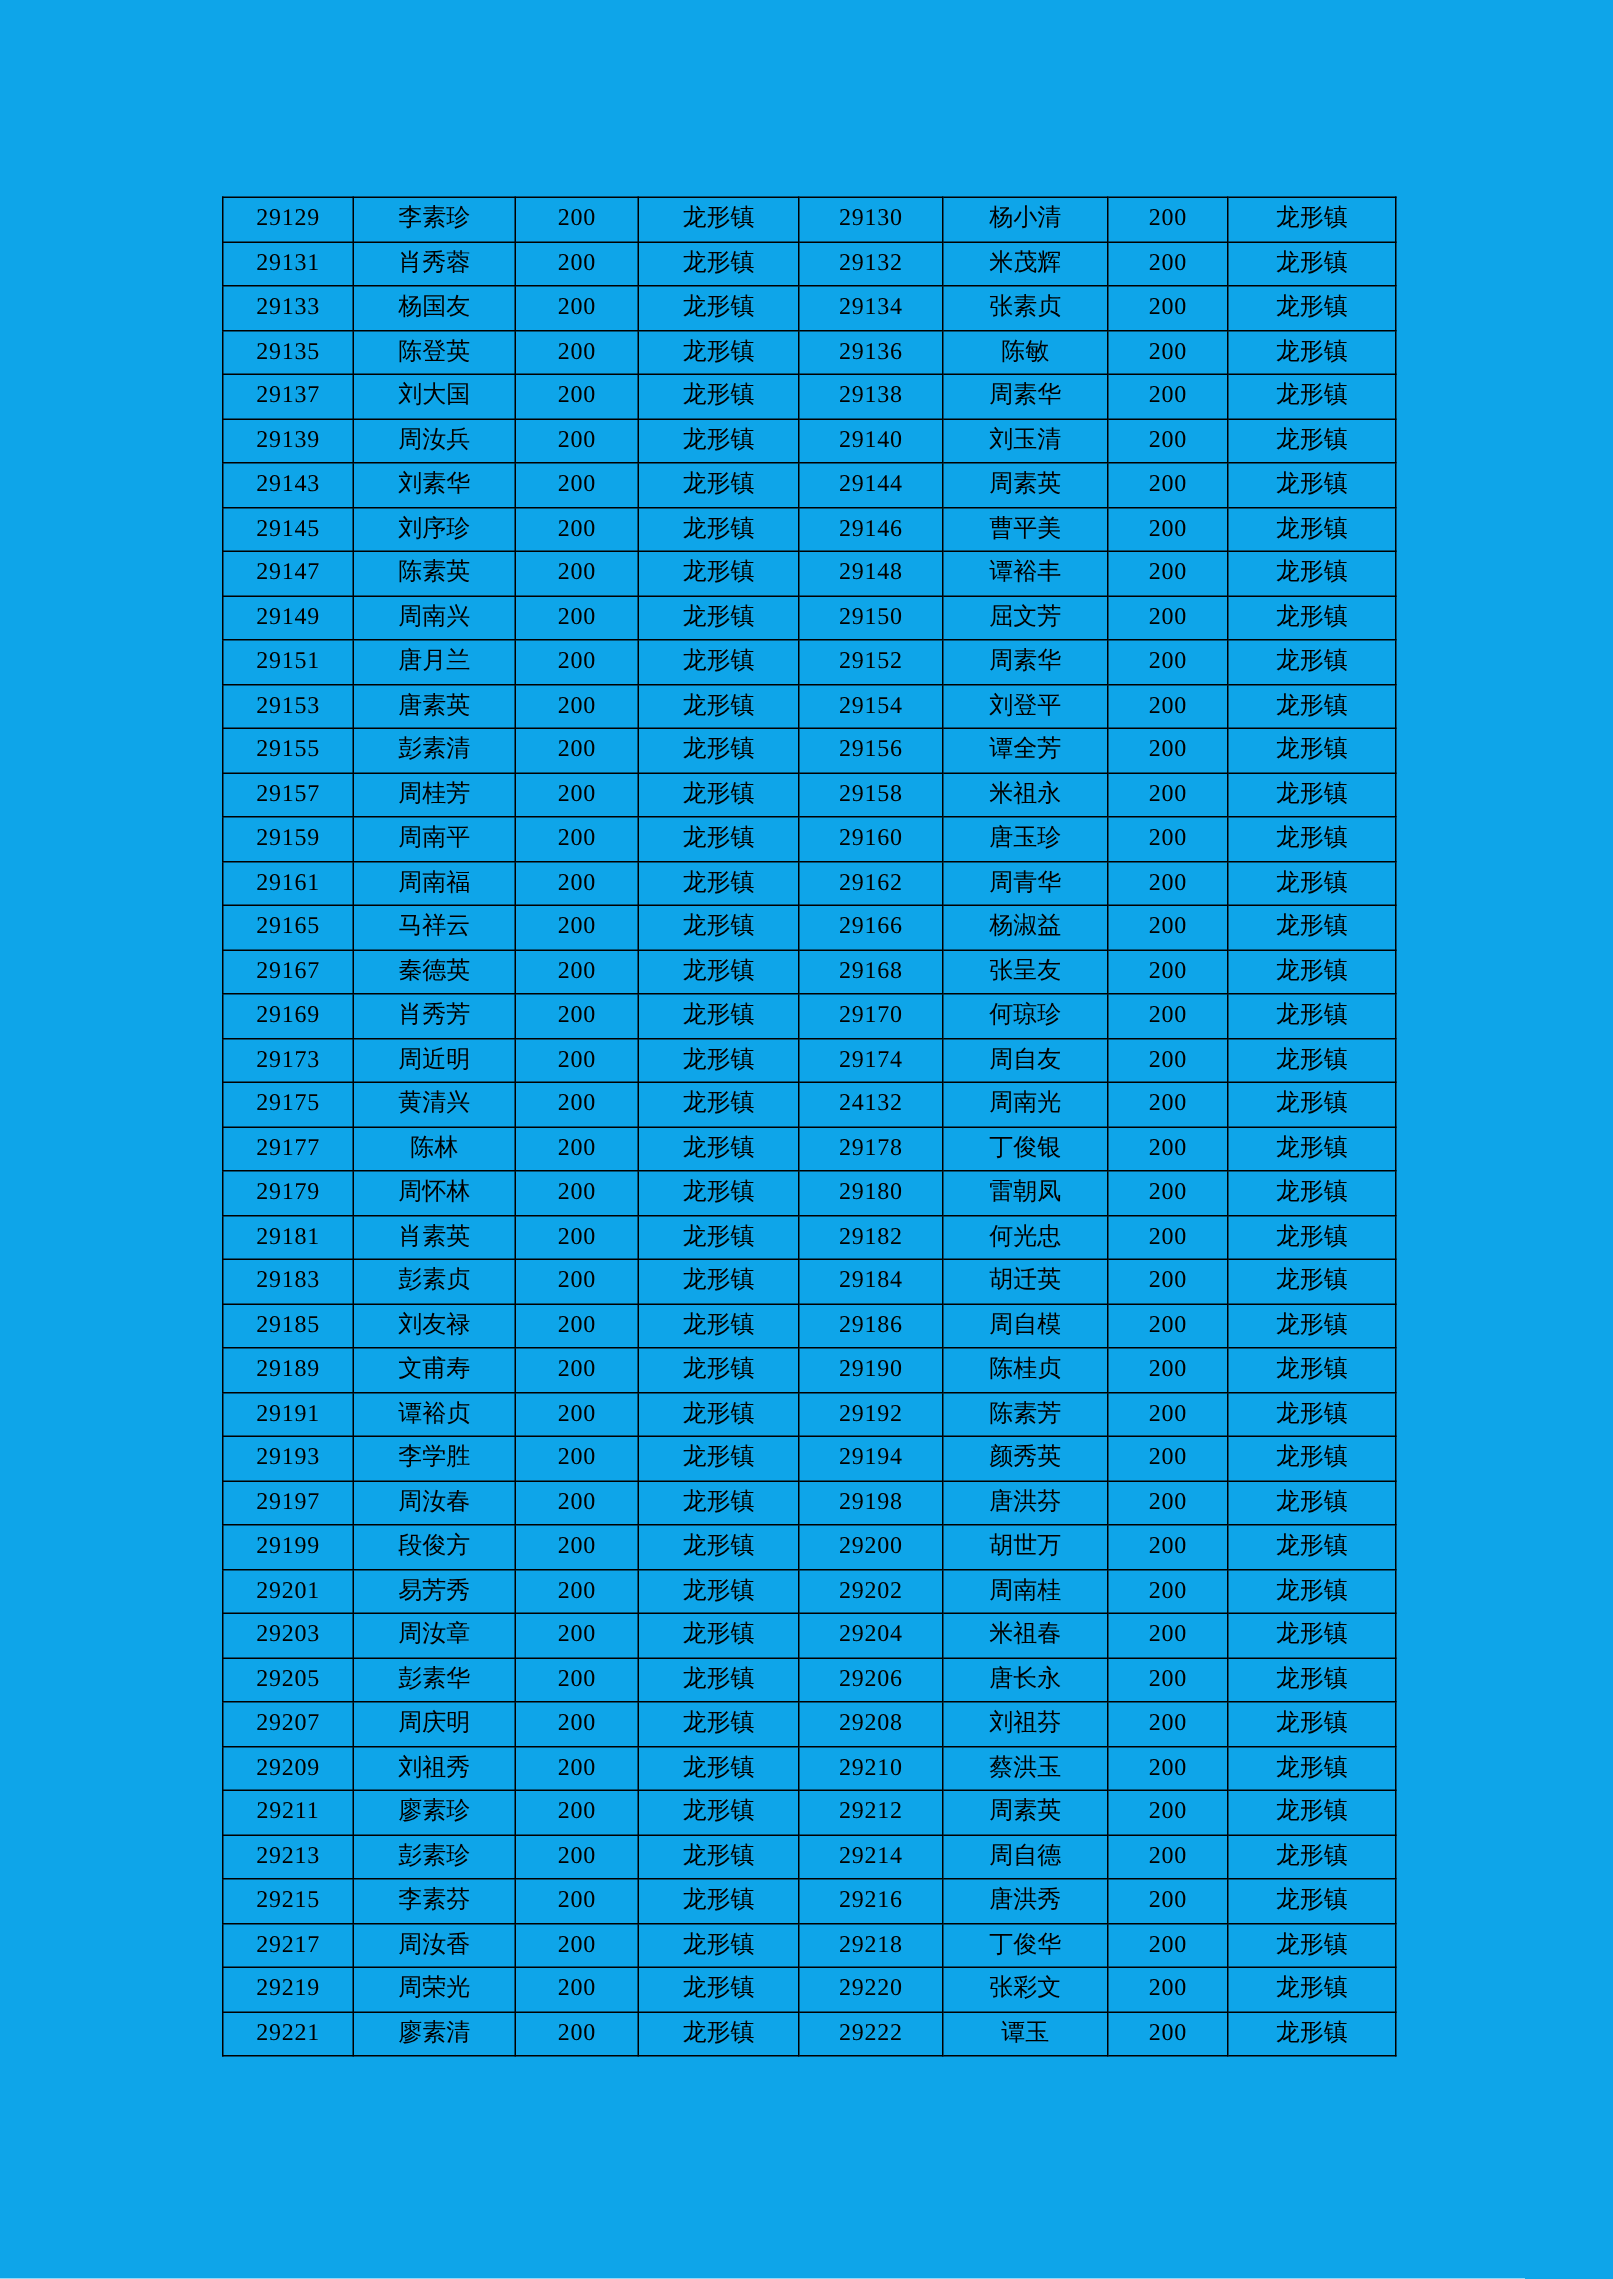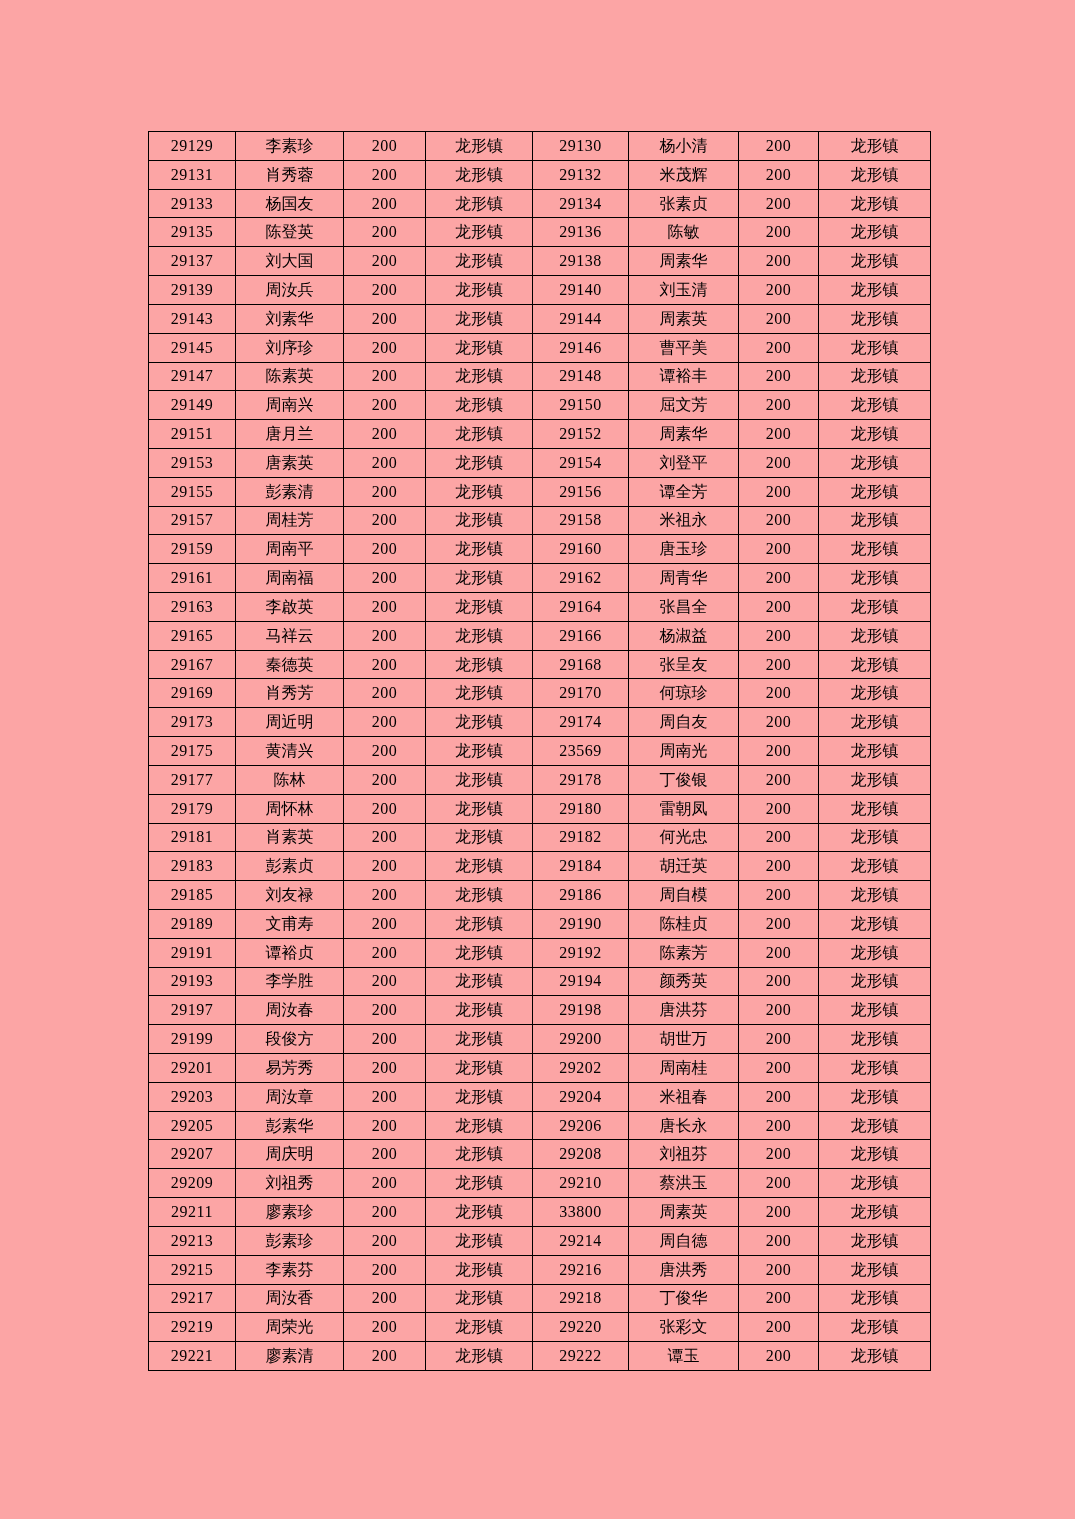--- a/index.html
+++ b/index.html
@@ -10,21 +10,21 @@
   body {
     width: 1075px;
     height: 1519px;
     font-family: "Liberation Serif", "DejaVu Serif", serif;
     color: #000000;
   }
   .sheet {
     position: relative;
     width: 1075px;
     height: 1519px;
-    background: #fca5a5;
+    background: #0ea5e9;
     overflow: hidden;
   }
   table.roster {
     position: absolute;
     left: 148px;
     top: 131px;
     width: 782px;
     height: 1240px;
     border-collapse: collapse;
     table-layout: fixed;
@@ -217,30 +217,20 @@
           <td class="num">29161</td>
           <td class="cn">周南福</td>
           <td class="num">200</td>
           <td class="cn">龙形镇</td>
           <td class="num">29162</td>
           <td class="cn">周青华</td>
           <td class="num">200</td>
           <td class="cn">龙形镇</td>
         </tr>
         <tr>
-          <td class="num">29163</td>
-          <td class="cn">李啟英</td>
-          <td class="num">200</td>
-          <td class="cn">龙形镇</td>
-          <td class="num">29164</td>
-          <td class="cn">张昌全</td>
-          <td class="num">200</td>
-          <td class="cn">龙形镇</td>
-        </tr>
-        <tr>
           <td class="num">29165</td>
           <td class="cn">马祥云</td>
           <td class="num">200</td>
           <td class="cn">龙形镇</td>
           <td class="num">29166</td>
           <td class="cn">杨淑益</td>
           <td class="num">200</td>
           <td class="cn">龙形镇</td>
         </tr>
         <tr>
@@ -271,21 +261,21 @@
           <td class="num">29174</td>
           <td class="cn">周自友</td>
           <td class="num">200</td>
           <td class="cn">龙形镇</td>
         </tr>
         <tr>
           <td class="num">29175</td>
           <td class="cn">黄清兴</td>
           <td class="num">200</td>
           <td class="cn">龙形镇</td>
-          <td class="num">23569</td>
+          <td class="num">24132</td>
           <td class="cn">周南光</td>
           <td class="num">200</td>
           <td class="cn">龙形镇</td>
         </tr>
         <tr>
           <td class="num">29177</td>
           <td class="cn">陈林</td>
           <td class="num">200</td>
           <td class="cn">龙形镇</td>
           <td class="num">29178</td>
@@ -431,21 +421,21 @@
           <td class="num">29210</td>
           <td class="cn">蔡洪玉</td>
           <td class="num">200</td>
           <td class="cn">龙形镇</td>
         </tr>
         <tr>
           <td class="num">29211</td>
           <td class="cn">廖素珍</td>
           <td class="num">200</td>
           <td class="cn">龙形镇</td>
-          <td class="num">33800</td>
+          <td class="num">29212</td>
           <td class="cn">周素英</td>
           <td class="num">200</td>
           <td class="cn">龙形镇</td>
         </tr>
         <tr>
           <td class="num">29213</td>
           <td class="cn">彭素珍</td>
           <td class="num">200</td>
           <td class="cn">龙形镇</td>
           <td class="num">29214</td>

